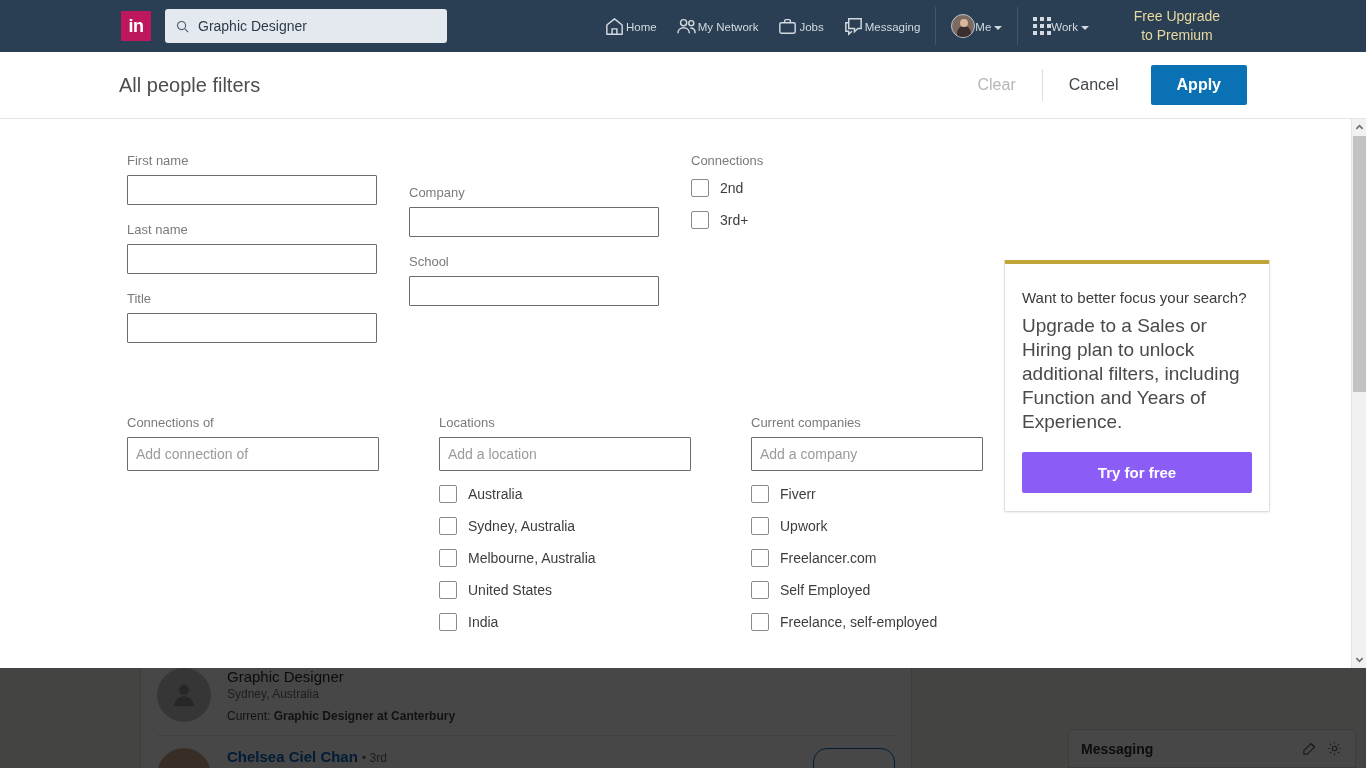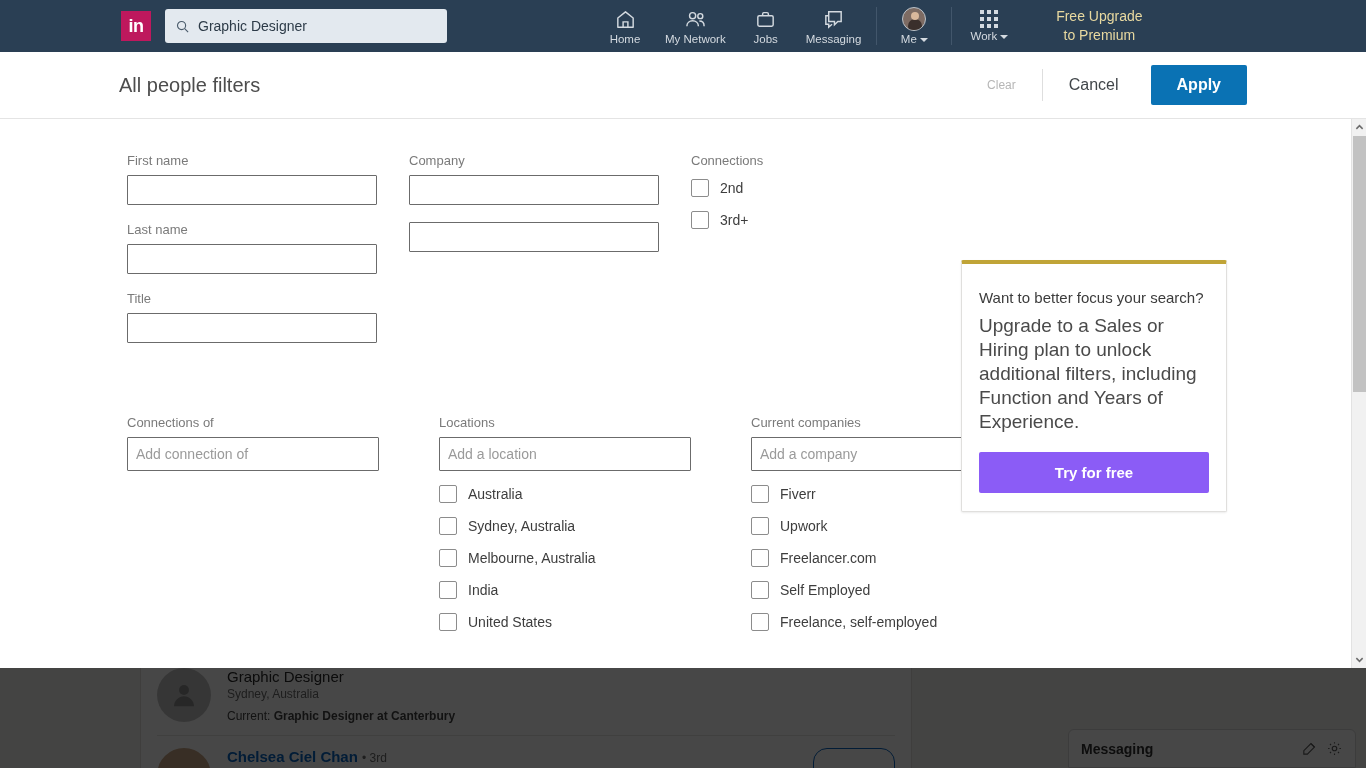--- a/index.html
+++ b/index.html
@@ -62,21 +62,21 @@
   }
   #search-box {
     margin-left: 14px; width: 282px; height: 34px;
     background: #e3e9ef; border-radius: 3px;
     display: flex; align-items: center; padding: 0 10px; gap: 8px;
   }
   #search-box svg { width: 15px; height: 15px; stroke: #4a5b6b; fill: none; stroke-width: 1.8; }
   #search-text { font-size: 14px; color: #2d3b48; }
   #nav-items { display: flex; align-items: center; margin-left: 147px; height: 52px; }
   .nav-item {
-    display: flex; flex-direction: column; align-items: center; justify-content: center;
+    display: flex; flex-direction: row; align-items: center; justify-content: center;
     min-width: 62px; height: 52px; padding: 0 9px; color: #c8d0d8;
   }
   .nav-item svg { width: 23px; height: 23px; fill: none; stroke: #d4dae0; stroke-width: 1.5; }
   .nav-label { font-size: 11.5px; margin-top: 2px; white-space: nowrap; color: #d4dae0; }
   .nav-sep { width: 1px; height: 38px; background: #42566b; margin: 0 6px; }
   #me-item .me-avatar {
     width: 24px; height: 24px; border-radius: 50%; background: #7d6b63;
     border: 1px solid #b9c2ca; overflow:hidden; position: relative;
   }
   #me-item .me-avatar::after {
@@ -99,40 +99,40 @@
   
   #modal {
     position: absolute; left: 0; top: 52px; width: 1366px; height: 616px;
     background: #fff; z-index: 20; display: flex; flex-direction: column;
   }
   #modal-header {
     height: 67px; flex: none; display: flex; align-items: center;
     border-bottom: 1px solid #e4e4e4; padding: 0 119px;
   }
   #modal-title { font-size: 20px; color: #4d4d4d; font-weight: 400; flex: 1; }
-  #btn-clear { font-size: 12px; color: #b6b6b6; padding: 8px 14px; background: none; border: none; }
+  #btn-clear { font-size: 16px; color: #b6b6b6; padding: 8px 14px; background: none; border: none; }
   .hdr-sep { width: 1px; height: 32px; background: #dedede; margin: 0 12px; }
   #btn-cancel { font-size: 16px; color: #41464a; padding: 8px 14px; background: none; border: none; }
   #btn-apply {
     background: #0a72b4; color: #fff; font-size: 16px; font-weight: 700;
     border: none; border-radius: 2px; padding: 11px 26px; margin-left: 18px;
   }
 
   #modal-body {
     flex: 1; position: relative; overflow: hidden;
     padding: 0 4px 0 0;
   }
   #modal-scroll {
     position: absolute; inset: 0 15px 0 0; overflow: hidden;
     padding: 34px 0 0 127px;
   }
   .filter-grid { display: flex; }
   .col { width: 282px; margin-right: 0; }
   .col.c1 { width: 282px; }
-  .col.c2 { width: 282px; }
+  .col.c2 { width: 282px; margin-top: 32px; }
   .col.c3 { width: 282px; }
   .field-label { font-size: 13px; color: #7a7a7a; margin-bottom: 7px; display: block; }
   .text-input {
     width: 250px; height: 30px; border: 1px solid #6b6b6b; border-radius: 1px;
     background: #fff; font-size: 14px; color: #2f2f2f; padding: 0 8px;
     font-family: "Liberation Sans", sans-serif; display: block;
   }
   .text-input::placeholder { color: #9a9a9a; }
   .field { margin-bottom: 17px; }
 
@@ -143,21 +143,21 @@
   }
   .check-label { font-size: 14px; color: #3d3d3d; }
 
   .section-2 { margin-top: 55px; display: flex; gap: 30px; }
   .col-w3 { width: 282px; }
   .input-325 { width: 252px; }
   .input-company { width: 232px; }
 
   
   #premium-card {
-    position: absolute; left: 961px; top: 141px; width: 266px;
+    position: absolute; left: 1004px; top: 141px; width: 266px;
     background: #fff; border: 1px solid #e0dfdd; border-top: 4px solid #c0a437;
     border-radius: 2px; padding: 22px 17px 18px 17px;
     box-shadow: 0 1px 2px rgba(0,0,0,0.08);
   }
   #premium-heading { font-size: 15px; color: #3c3c3c; line-height: 24px; margin-bottom: 4px; }
   #premium-body { font-size: 19px; color: #4a4a4a; line-height: 24px; margin-bottom: 18px; }
   #btn-try-free {
     display: block; width: 100%; background: #8b5cf6; color: #fff;
     border: none; border-radius: 2px; padding: 12px 0;
     font-size: 15px; font-weight: 700; font-family: "Liberation Sans", sans-serif;
@@ -324,20 +324,21 @@
             <input class="text-input" type="text" value="" style="">
           </div>
         </div>
 
         <div class="col c2">
           <div class="field">
             <span class="field-label">Company</span>
             <input class="text-input" type="text" value="" style="">
           </div>
           <div class="field">
+            <span class="field-label">School</span>
             <input class="text-input" type="text" value="" style="">
           </div>
         </div>
 
         <div class="col c3">
           <span class="field-label">Connections</span>
           <div style="margin-top:11px">
             <div class="check-row">
               <span class="cbox"></span>
               <span class="check-label">2nd</span>
@@ -366,25 +367,25 @@
           <div class="check-row">
             <span class="cbox"></span>
             <span class="check-label">Sydney, Australia</span>
           </div>
           <div class="check-row">
             <span class="cbox"></span>
             <span class="check-label">Melbourne, Australia</span>
           </div>
           <div class="check-row">
             <span class="cbox"></span>
+            <span class="check-label">United States</span>
+          </div>
+          <div class="check-row">
+            <span class="cbox"></span>
             <span class="check-label">India</span>
-          </div>
-          <div class="check-row">
-            <span class="cbox"></span>
-            <span class="check-label">United States</span>
           </div>
         </div>
 
         <div class="col-w3">
           <span class="field-label">Current companies</span>
           <input class="text-input input-company" type="text" style="height: 34px; margin-bottom: 14px;" placeholder="Add a company">
           <div class="check-row">
             <span class="cbox"></span>
             <span class="check-label">Fiverr</span>
           </div>

